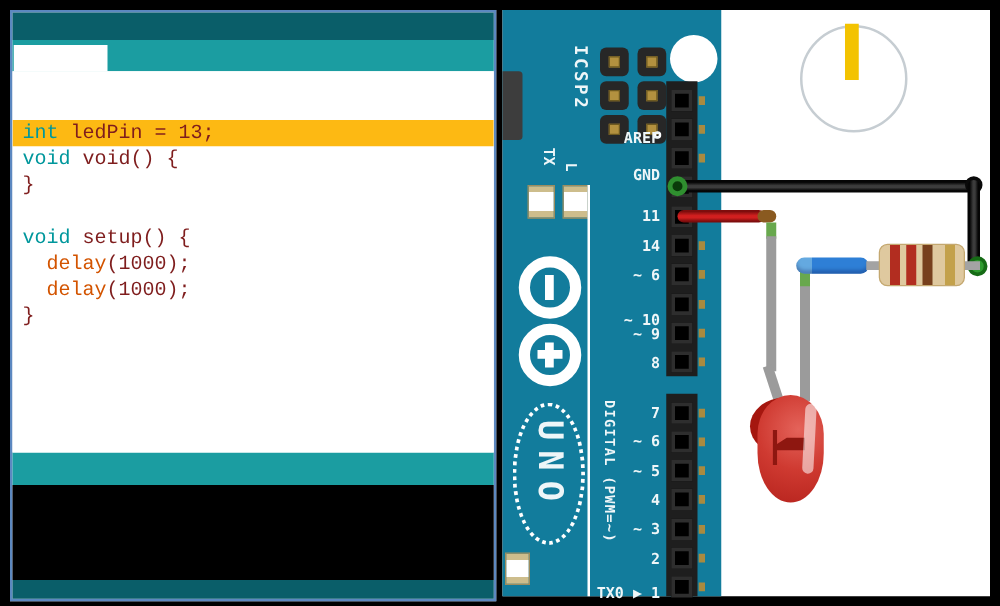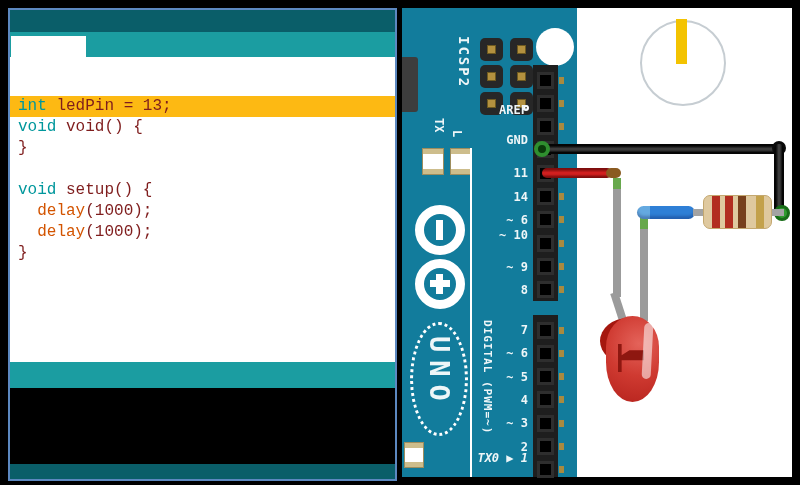--- a/index.html
+++ b/index.html
@@ -163,21 +163,21 @@
           <div class="gold-pad" style="top: 161.82px;"></div>
           <div class="pin-label mono" style="top: 158.32px;">11</div>
           <div class="pin-hole" style="top: 180.15px;"></div>
           <div class="gold-pad" style="top: 185.15px;"></div>
           <div class="pin-label mono" style="top: 181.65px;">14</div>
           <div class="pin-hole" style="top: 203.48px;"></div>
           <div class="gold-pad" style="top: 208.48px;"></div>
           <div class="pin-label mono" style="top: 204.98px;">~ 6</div>
           <div class="pin-hole" style="top: 226.81px;"></div>
           <div class="gold-pad" style="top: 231.81px;"></div>
-          <div class="pin-label mono" style="top: 220px;">~ 10</div>
+          <div class="pin-label mono" style="top: 241px;">~ 10</div>
           <div class="pin-hole" style="top: 250.14px;"></div>
           <div class="gold-pad" style="top: 255.14px;"></div>
           <div class="pin-label mono" style="top: 251.64px;">~ 9</div>
           <div class="pin-hole" style="top: 273.47px;"></div>
           <div class="gold-pad" style="top: 278.47px;"></div>
           <div class="pin-label mono" style="top: 274.97px;">8</div>
           <div class="pin-hole" style="top: 313.5px;"></div>
           <div class="gold-pad" style="top: 318.5px;"></div>
           <div class="pin-label mono" style="top: 315px;">7</div>
           <div class="pin-hole" style="top: 336.83px;"></div>
@@ -190,21 +190,21 @@
           <div class="gold-pad" style="top: 388.49px;"></div>
           <div class="pin-label mono" style="top: 384.99px;">4</div>
           <div class="pin-hole" style="top: 406.82px;"></div>
           <div class="gold-pad" style="top: 411.82px;"></div>
           <div class="pin-label mono" style="top: 408.32px;">~ 3</div>
           <div class="pin-hole" style="top: 430.15px;"></div>
           <div class="gold-pad" style="top: 435.15px;"></div>
           <div class="pin-label mono" style="top: 431.65px;">2</div>
           <div class="pin-hole" style="top: 453.48px;"></div>
           <div class="gold-pad" style="top: 458.48px;"></div>
-          <div class="pin-label mono" style="top: 443px; font-style: italic;">TX0 ▶ 1</div>
+          <div class="pin-label mono" style="top: 459px;">TX0 ▶ 1</div>
         </div>
     </div>
 
     <div class="dial"></div>
     <div class="dial-pointer"></div>
 
     <div class="wire w-black-h"></div>
     <div class="w-corner"></div>
     <div class="wire w-black-v"></div>
     <div class="ring-green" style="left:132px;top:133px;width:16px;height:16px;border:4px solid #2f8f2f;background:#0a3b0a;"></div>

